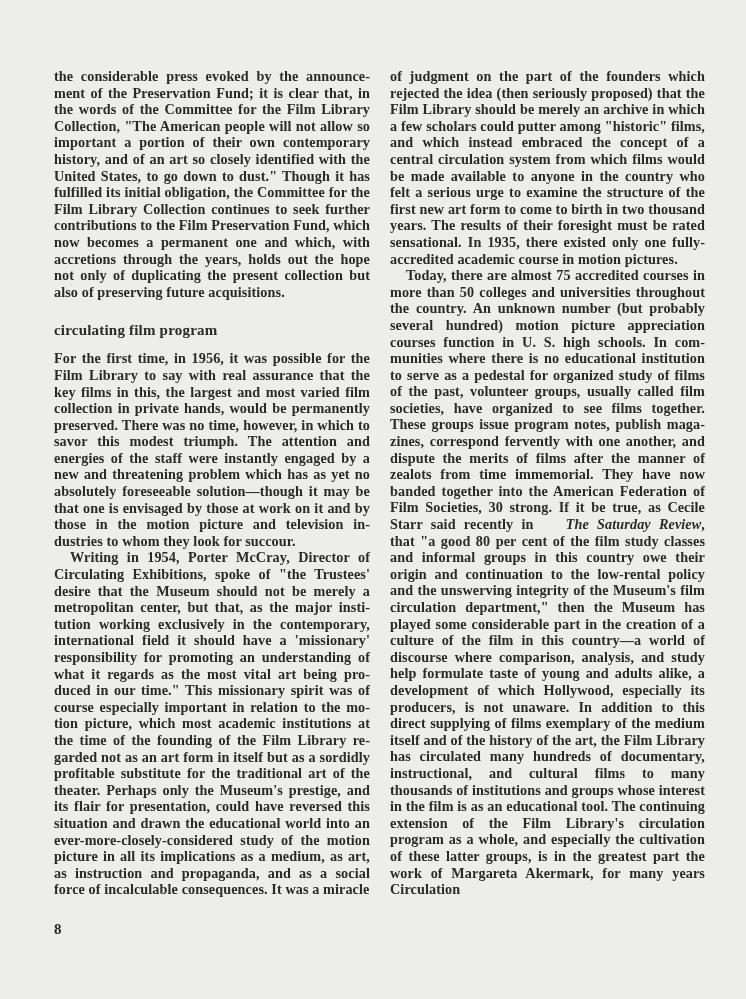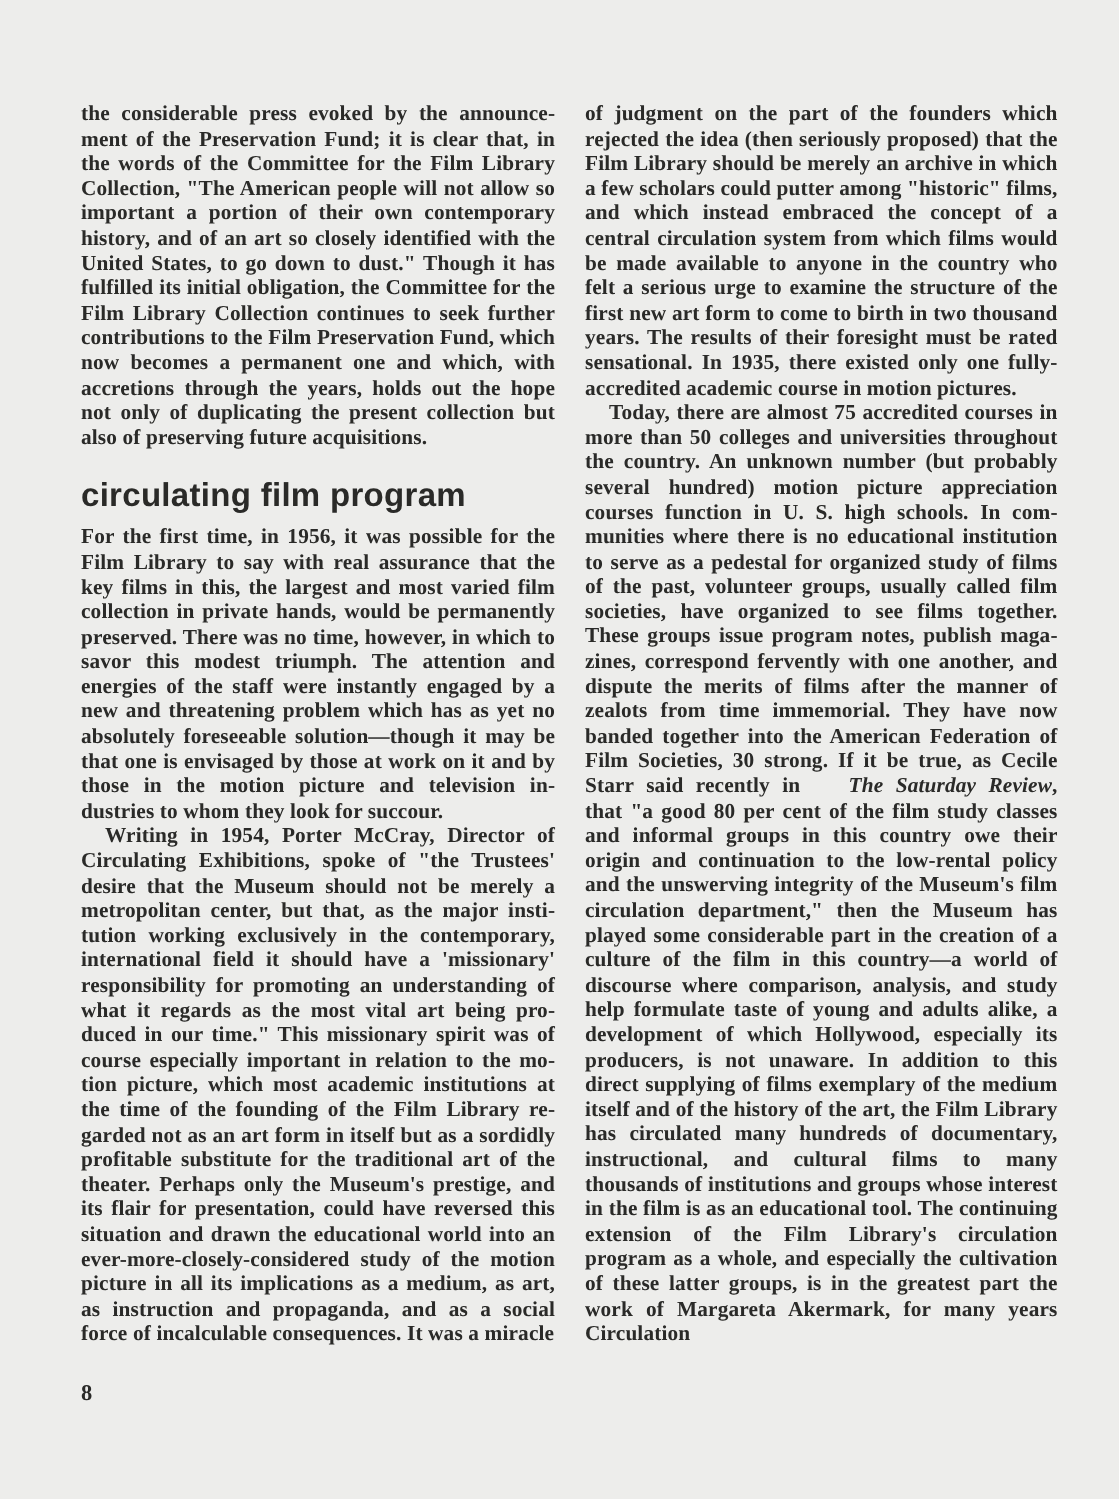--- a/index.html
+++ b/index.html
@@ -20,23 +20,23 @@
     text-align: justify;
     hyphens: manual;
     font-weight: bold;
     letter-spacing: 0.1px;
   }
   .col.left { left: 54px; width: 316px; }
   .col.right { left: 390px; width: 315px; }
   .col p { margin: 0; }
   .col p.indent { text-indent: 16px; }
   .heading {
-    font-family: Liberation Sans, sans-serif;
+    font-family: Liberation Serif, serif;
     font-weight: bold;
-    font-size: 22px;
+    font-size: 15px;
     line-height: 20px;
     margin: 20px 0 10px 0;
     text-align: left;
     color: #2a2a28;
     letter-spacing: 0.2px;
   }
   .page-number {
     position: absolute;
     left: 54px; top: 921px;
     font-size: 15px;

